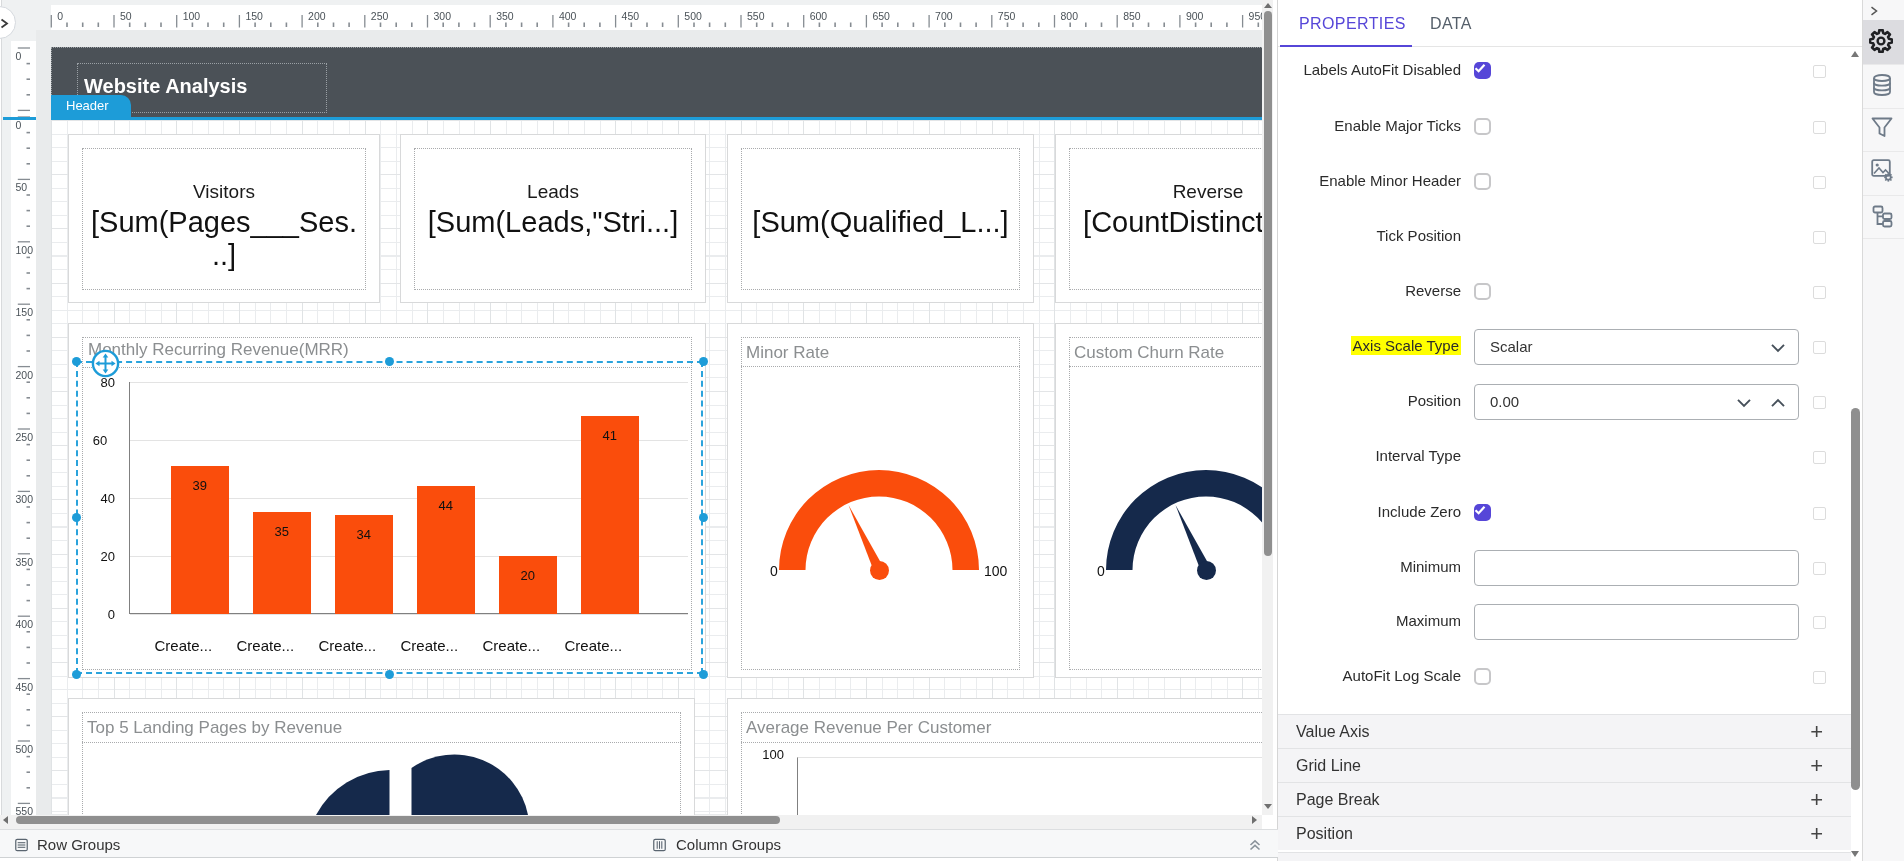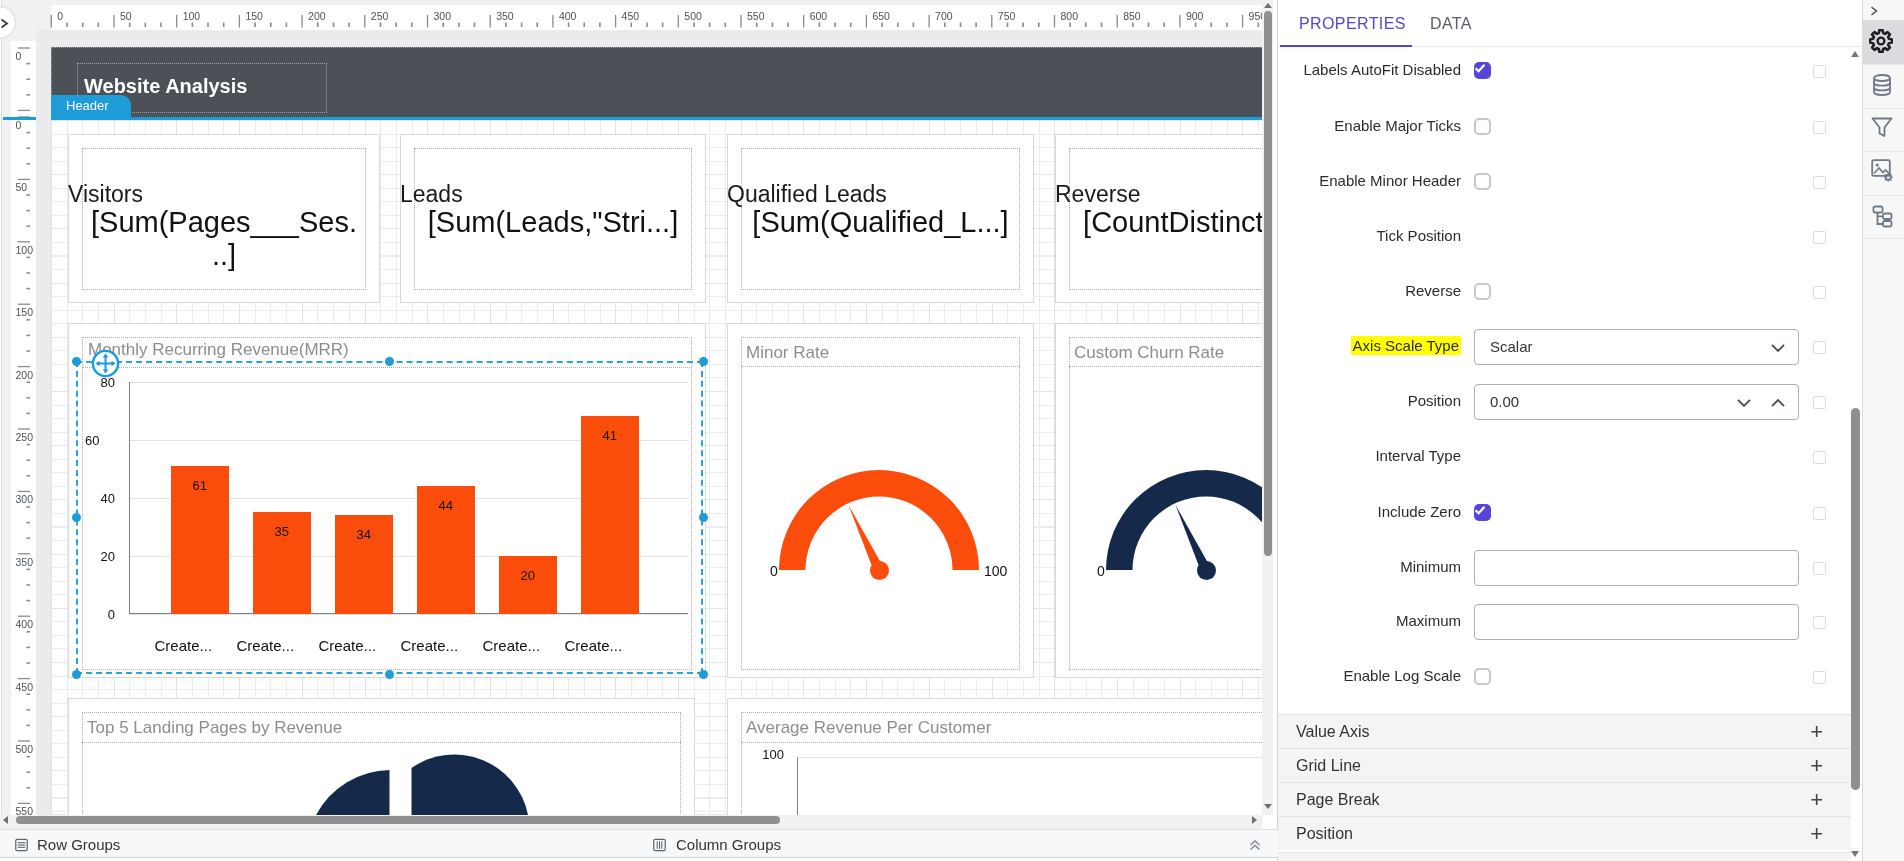--- a/index.html
+++ b/index.html
@@ -1,21 +1,21 @@
 <!DOCTYPE html>
 <html><head><meta charset="utf-8"><title>designer</title>
 <style>
 *{margin:0;padding:0;box-sizing:border-box}
 html,body{width:1904px;height:861px;overflow:hidden;background:#fff;
  font-family:"Liberation Sans",sans-serif;}
 .ab{position:absolute}
 #app{position:relative;width:1904px;height:861px;overflow:hidden;background:#fff}
 .itembox{background:#fff;border:1px solid #d8d9da}
 .ctitle{font-size:17px;color:#8b8e90;white-space:nowrap}
-.kpit{font-size:23px;color:#1a1a1a;}
+.kpit{font-size:19px;color:#1a1a1a;text-align:center}
 .kpie{font-size:29px;color:#111;text-align:center;line-height:33px}
 .plbl{font-size:15px;color:#2b2b2b;text-align:right;white-space:nowrap}
 .sel{border:1px solid #abafb3;border-radius:4px;background:#fff;font-size:15px;color:#333;
  line-height:34px;padding-left:15px}
 .cb{width:17px;height:17px;border:2px solid #c7c7c9;border-radius:5px;background:#fff}
 .cbk{width:17px;height:17px;border-radius:5px;background:#5646d8}
 .bindcb{width:13px;height:13px;border:1px solid #dcdcdc;border-radius:2px;background:#fff}
 .acc{background:#f4f4f6;border-top:1px solid #e2e3e5;font-size:16px;color:#333}
 .tri{width:0;height:0}
 </style></head><body>
@@ -205,43 +205,42 @@
 <div class="ab" style="left:82px;top:148px;width:284px;height:142px;border:1px dotted #a9abad"></div>
 <div class="ab kpit" style="left:68px;top:181px;width:312px">Visitors</div>
 <div class="ab kpie" style="left:28px;top:206px;width:392px">[Sum(Pages___Ses.</div>
 <div class="ab kpie" style="left:28px;top:239px;width:392px">..]</div>
 <div class="ab itembox" style="left:400px;top:134px;width:306px;height:169px"></div>
 <div class="ab" style="left:414px;top:148px;width:278px;height:142px;border:1px dotted #a9abad"></div>
 <div class="ab kpit" style="left:400px;top:181px;width:306px">Leads</div>
 <div class="ab kpie" style="left:360px;top:206px;width:386px">[Sum(Leads,"Stri...]</div>
 <div class="ab itembox" style="left:727px;top:134px;width:307px;height:169px"></div>
 <div class="ab" style="left:741px;top:148px;width:279px;height:142px;border:1px dotted #a9abad"></div>
-<div class="ab kpit" style="left:727px;top:181px;width:307px">Qualified Leads</div>
 <div class="ab kpie" style="left:687px;top:206px;width:387px">[Sum(Qualified_L...]</div>
 <div class="ab itembox" style="left:1055px;top:134px;width:306px;height:169px"></div>
 <div class="ab" style="left:1069px;top:148px;width:278px;height:142px;border:1px dotted #a9abad"></div>
 <div class="ab kpit" style="left:1055px;top:181px;width:306px">Reverse</div>
 <div class="ab kpie" style="left:1015px;top:206px;width:386px">[CountDistinct(Us...</div>
 <div class="ab itembox" style="left:68px;top:323px;width:638px;height:355px"></div>
 <div class="ab" style="left:82px;top:337px;width:610px;height:333px;border:1px dotted #a9abad"></div>
 <div class="ab" style="left:82px;top:367px;width:610px;border-top:1px dotted #a9abad"></div>
 <div class="ab ctitle" style="left:88px;top:340px">Monthly Recurring Revenue(MRR)</div>
 <div class="ab" style="left:128.7px;top:381.5px;width:559px;height:232.5px;border-left:1px solid #808080;border-bottom:1px solid #808080"></div>
 <div class="ab" style="left:85px;top:374.5px;width:30px;text-align:right;font-size:13px;color:#111">80</div>
 <div class="ab" style="left:129.7px;top:439.6px;width:558px;border-top:1px solid #e3e3e3"></div>
-<div class="ab" style="left:85px;top:432.6px;width:30px;text-align:left;font-size:13px;color:#111">60</div>
+<div class="ab" style="left:85px;top:432.6px;width:30px;text-align:center;font-size:13px;color:#111">60</div>
 <div class="ab" style="left:129.7px;top:497.7px;width:558px;border-top:1px solid #e3e3e3"></div>
 <div class="ab" style="left:85px;top:490.7px;width:30px;text-align:right;font-size:13px;color:#111">40</div>
 <div class="ab" style="left:129.7px;top:555.8px;width:558px;border-top:1px solid #e3e3e3"></div>
 <div class="ab" style="left:85px;top:548.8px;width:30px;text-align:right;font-size:13px;color:#111">20</div>
 <div class="ab" style="left:129.7px;top:613.9px;width:558px;border-top:1px solid #e3e3e3"></div>
 <div class="ab" style="left:85px;top:606.9px;width:30px;text-align:right;font-size:13px;color:#111">0</div>
 <div class="ab" style="left:129.7px;top:381.5px;width:558px;border-top:1px solid #e3e3e3"></div>
 <div class="ab" style="left:171.1px;top:465.8px;width:57.5px;height:148.2px;background:#fa4d0c"></div>
-<div class="ab" style="left:171.1px;top:477.8px;width:57.5px;text-align:center;font-size:13px;color:#111">61</div>
+<div class="ab" style="left:171.1px;top:477.8px;width:57.5px;text-align:center;font-size:13px;color:#111">39</div>
 <div class="ab" style="left:133.8px;top:466px;width:0;height:0"></div>
 <div class="ab" style="left:143.3px;top:637px;width:80px;text-align:center;font-size:15px;color:#111">Create...</div>
 <div class="ab" style="left:253.1px;top:512.3px;width:57.5px;height:101.7px;background:#fa4d0c"></div>
 <div class="ab" style="left:253.1px;top:524.3px;width:57.5px;text-align:center;font-size:13px;color:#111">35</div>
 <div class="ab" style="left:215.8px;top:512px;width:0;height:0"></div>
 <div class="ab" style="left:225.3px;top:637px;width:80px;text-align:center;font-size:15px;color:#111">Create...</div>
 <div class="ab" style="left:335.1px;top:515.2px;width:57.5px;height:98.8px;background:#fa4d0c"></div>
 <div class="ab" style="left:335.1px;top:527.2px;width:57.5px;text-align:center;font-size:13px;color:#111">34</div>
 <div class="ab" style="left:297.8px;top:515px;width:0;height:0"></div>
 <div class="ab" style="left:307.3px;top:637px;width:80px;text-align:center;font-size:15px;color:#111">Create...</div>
@@ -394,21 +393,21 @@
         <path d="M1.5 6.2 L4.6 9.2 L10.5 2.8" fill="none" stroke="#fff" stroke-width="2.2"></path>
       </svg>
     </div>
 <div class="ab bindcb" style="left:1813px;top:507px"></div>
 <div class="ab plbl" style="left:1278px;top:558px;width:183px">Minimum</div>
 <div class="ab sel" style="left:1474px;top:550px;width:325px;height:36px"></div>
 <div class="ab bindcb" style="left:1813px;top:562px"></div>
 <div class="ab plbl" style="left:1278px;top:612px;width:183px">Maximum</div>
 <div class="ab sel" style="left:1474px;top:604px;width:325px;height:36px"></div>
 <div class="ab bindcb" style="left:1813px;top:616px"></div>
-<div class="ab plbl" style="left:1278px;top:667px;width:183px">Enable Log Scale</div>
+<div class="ab plbl" style="left:1278px;top:667px;width:183px">AutoFit Log Scale</div>
 <div class="ab cb" style="left:1474px;top:668px"></div>
 <div class="ab bindcb" style="left:1813px;top:671px"></div>
 <div class="ab acc" style="left:1278px;top:713.5px;width:573px;height:34.1px;line-height:34px;padding-left:18px">Value Axis<span style="position:absolute;right:28px;top:0;font-size:22px;font-weight:300;color:#444">+</span></div>
 <div class="ab acc" style="left:1278px;top:747.7px;width:573px;height:34.1px;line-height:34px;padding-left:18px">Grid Line<span style="position:absolute;right:28px;top:0;font-size:22px;font-weight:300;color:#444">+</span></div>
 <div class="ab acc" style="left:1278px;top:781.6px;width:573px;height:34.1px;line-height:34px;padding-left:18px">Page Break<span style="position:absolute;right:28px;top:0;font-size:22px;font-weight:300;color:#444">+</span></div>
 <div class="ab acc" style="left:1278px;top:815.8px;width:573px;height:34.1px;line-height:34px;padding-left:18px">Position<span style="position:absolute;right:28px;top:0;font-size:22px;font-weight:300;color:#444">+</span></div>
 <div class="ab" style="left:1278px;top:852px;width:573px;height:9px;background:#f4f4f6;border-top:1px solid #e2e3e5"></div>
 <div class="ab tri" style="left:1851px;top:51px;border-left:4.5px solid transparent;border-right:4.5px solid transparent;border-bottom:6px solid #777"></div>
 <div class="ab" style="left:1851px;top:408px;width:9px;height:382px;background:#8f8f8f;border-radius:4.5px"></div>
 <div class="ab tri" style="left:1851px;top:851px;border-left:4.5px solid transparent;border-right:4.5px solid transparent;border-top:6px solid #777"></div>

